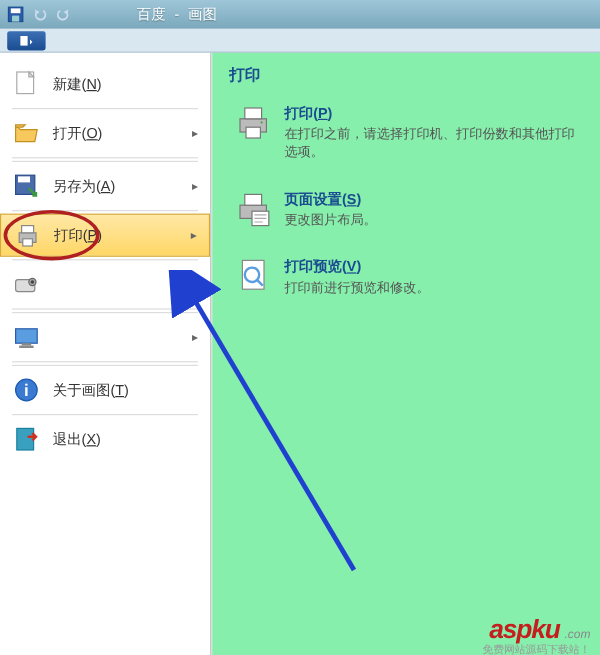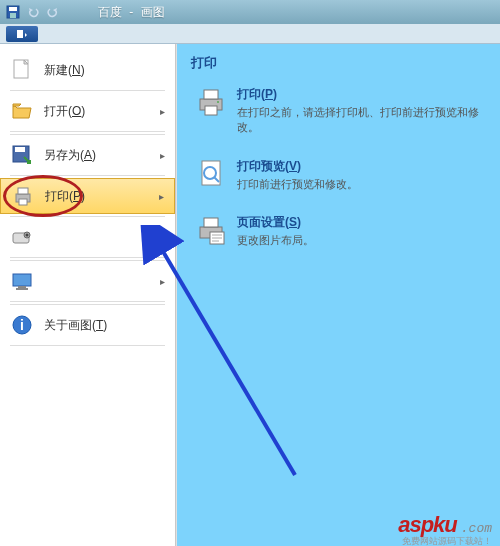--- a/index.html
+++ b/index.html
@@ -1,51 +1,51 @@
 <!DOCTYPE html>
 <html><head>
   <meta charset="utf-8">
   <style>
     * { margin: 0; padding: 0; box-sizing: border-box; font-family: "Microsoft YaHei", "SimSun", sans-serif; }
     body { width: 500px; height: 546px; background: #f0f0f0; overflow: hidden; position: relative; }
     
     .titlebar { height: 24px; background: linear-gradient(#9ec6d8, #7ba8bc); display: flex; align-items: center; padding: 0 4px; }
     .titlebar .qat { display: flex; gap: 2px; }
     .qat-btn { width: 18px; height: 18px; display: flex; align-items: center; justify-content: center; }
-    .titlebar .title { margin-left: 36px; color: #fff; font-size: 12px; text-shadow: 0 1px 1px rgba(0,0,0,0.3); }
+    .titlebar .title { margin-left: 52px; color: #fff; font-size: 12px; text-shadow: 0 1px 1px rgba(0,0,0,0.3); }
     .titlebar .sep { color: #fff; margin: 0 4px; }
     
     .ribbon-top { height: 20px; background: #d9e7f0; border-bottom: 1px solid #aac0d0; display: flex; align-items: center; padding-left: 6px; }
     .file-btn { width: 32px; height: 16px; background: linear-gradient(#3d6fb5, #1a4c90); border-radius: 2px; display: flex; align-items: center; justify-content: center; }
     
     .workspace { display: flex; height: calc(100% - 44px); }
     
     .menu-left { width: 176px; background: #fff; border-right: 1px solid #c8c8c8; padding-top: 8px; }
     .menu-item { height: 36px; display: flex; align-items: center; padding: 0 10px; cursor: pointer; position: relative; }
     .menu-item.selected { background: linear-gradient(#ffe8a6, #ffd766); border: 1px solid #d8a830; }
     .menu-item .icon { width: 24px; height: 24px; margin-right: 10px; flex-shrink: 0; }
     .menu-item .label { font-size: 12px; color: #333; }
     .menu-item .arrow { margin-left: auto; color: #666; font-size: 10px; }
     .menu-sep { height: 1px; background: #ddd; margin: 2px 10px; }
     
     .red-circle { position: absolute; left: 2px; top: -4px; width: 80px; height: 42px; border: 3px solid #b02020; border-radius: 50%; pointer-events: none; z-index: 5; }
     
-    .submenu { flex: 1; background: #7dd3fc; border-left: 1px solid #e0e0e0; padding: 10px 14px; }
+    .submenu { flex: 1; background: #86efac; border-left: 1px solid #e0e0e0; padding: 10px 14px; }
     .submenu-title { font-size: 13px; color: #1a4c90; font-weight: bold; margin-bottom: 10px; }
     .sub-item { display: flex; margin-bottom: 14px; cursor: pointer; padding: 4px; }
     .sub-item .icon { width: 32px; height: 32px; margin-right: 10px; flex-shrink: 0; }
     .sub-item .texts { flex: 1; }
     .sub-item .name { font-size: 12px; font-weight: bold; color: #1a4c90; margin-bottom: 2px; }
     .sub-item .desc { font-size: 11px; color: #555; line-height: 1.4; }
     
     .blue-arrow { position: absolute; left: 140px; top: 225px; z-index: 10; pointer-events: none; }
     
     .watermark { position: absolute; bottom: 8px; right: 8px; z-index: 20; display: flex; align-items: baseline; }
     .watermark .dom { font-size: 22px; font-weight: bold; font-style: italic; color: #c41e1e; letter-spacing: -1px; }
-    .watermark .suf { font-size: 13px; color: #888; margin-left: 4px; font-style: italic; font-family: Liberation Mono, monospace; }
+    .watermark .suf { font-size: 10px; color: #888; margin-left: 4px; font-style: italic; }
     .watermark .tag { font-size: 9px; color: #999; position: absolute; right: 0; bottom: -10px; white-space: nowrap; }
     
     .underline { text-decoration: underline; }
   </style>
 </head>
 <body>
 
 <div class="titlebar">
   <div class="qat">
     <div class="qat-btn">
@@ -157,65 +157,72 @@
 
     <div class="menu-item">
       <div class="icon"><svg width="24" height="24">
             <circle cx="12" cy="12" r="9" fill="#3a7ad0" stroke="#1a5ab0"></circle>
             <text x="12" y="17" text-anchor="middle" fill="#fff" font-size="14" font-weight="bold" font-family="serif">i</text>
           </svg></div>
       <span class="label">关于画图(<span class="underline">T</span>)</span>
     </div>
     <div class="menu-sep"></div>
 
+    <div class="menu-item">
+      <div class="icon"><svg width="24" height="24">
+            <rect x="4" y="3" width="14" height="18" fill="#3aa0c0" stroke="#1a80a0"></rect>
+            <path d="M13 10 L20 10 M17 7 L20 10 L17 13" fill="none" stroke="#d03020" stroke-width="2"></path>
+          </svg></div>
+      <span class="label">退出(<span class="underline">X</span>)</span>
+    </div>
 
   </div>
 
   <div class="submenu">
     <div class="submenu-title">打印</div>
 
     <div class="sub-item">
       <div class="icon"><svg width="32" height="32">
             <rect x="5" y="13" width="22" height="11" fill="#bbb" stroke="#777"></rect>
             <rect x="9" y="4" width="14" height="9" fill="#fff" stroke="#777"></rect>
             <rect x="10" y="20" width="12" height="9" fill="#fff" stroke="#777"></rect>
             <circle cx="23" cy="16" r="1" fill="#5a5"></circle>
           </svg></div>
       <div class="texts">
         <div class="name">打印(<span class="underline">P</span>)</div>
-        <div class="desc">在打印之前，请选择打印机、打印前进行预览和修改。</div>
-      </div>
-    </div>
-
-    <div class="sub-item">
-      <div class="icon"><svg width="32" height="32">
-            <rect x="7" y="3" width="18" height="24" fill="#fff" stroke="#888"></rect>
-            <circle cx="15" cy="15" r="6" fill="none" stroke="#5a9de0" stroke-width="2"></circle>
-            <line x1="19" y1="19" x2="24" y2="24" stroke="#5a9de0" stroke-width="2"></line>
-          </svg></div>
-      <div class="texts">
-        <div class="name">打印预览(<span class="underline">V</span>)</div>
-        <div class="desc">打印前进行预览和修改。</div>
+        <div class="desc">在打印之前，请选择打印机、打印份数和其他打印选项。</div>
       </div>
     </div>
 
     <div class="sub-item">
       <div class="icon"><svg width="32" height="32">
             <rect x="5" y="13" width="22" height="11" fill="#bbb" stroke="#777"></rect>
             <rect x="9" y="4" width="14" height="9" fill="#fff" stroke="#777"></rect>
             <rect x="15" y="18" width="14" height="12" fill="#fff" stroke="#777"></rect>
             <line x1="17" y1="21" x2="27" y2="21" stroke="#aaa"></line>
             <line x1="17" y1="24" x2="27" y2="24" stroke="#aaa"></line>
             <line x1="17" y1="27" x2="24" y2="27" stroke="#aaa"></line>
           </svg></div>
       <div class="texts">
         <div class="name">页面设置(<span class="underline">S</span>)</div>
         <div class="desc">更改图片布局。</div>
       </div>
     </div>
+
+    <div class="sub-item">
+      <div class="icon"><svg width="32" height="32">
+            <rect x="7" y="3" width="18" height="24" fill="#fff" stroke="#888"></rect>
+            <circle cx="15" cy="15" r="6" fill="none" stroke="#5a9de0" stroke-width="2"></circle>
+            <line x1="19" y1="19" x2="24" y2="24" stroke="#5a9de0" stroke-width="2"></line>
+          </svg></div>
+      <div class="texts">
+        <div class="name">打印预览(<span class="underline">V</span>)</div>
+        <div class="desc">打印前进行预览和修改。</div>
+      </div>
+    </div>
   </div>
 </div>
 
 <svg class="blue-arrow" width="170" height="260">
   <defs>
       <marker id="ah" markerWidth="12" markerHeight="12" refX="3" refY="6" orient="auto">
         <path d="M0 0 L12 6 L0 12 Z" fill="#2040d0"></path>
       </marker>
     </defs>
   <line x1="155" y1="250" x2="18" y2="18" stroke="#2040d0" stroke-width="4" marker-end="url(#ah)"></line>

